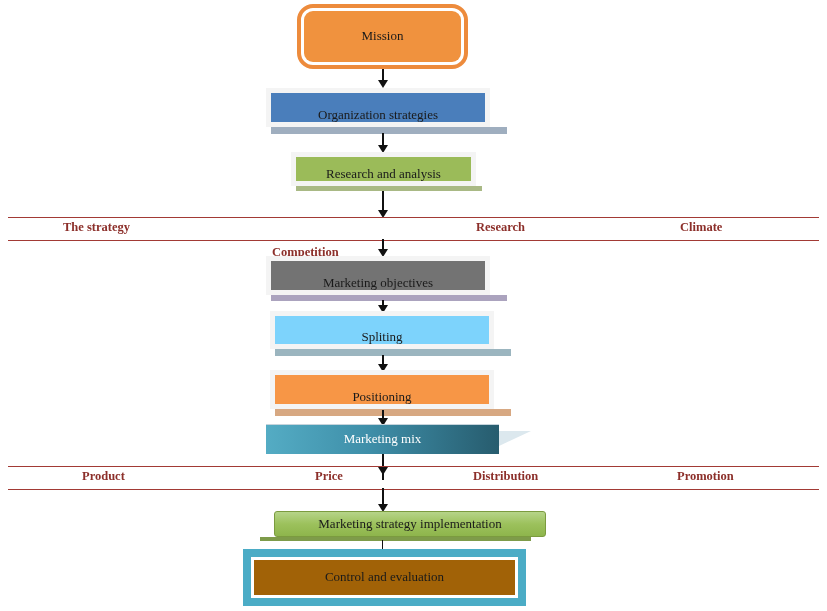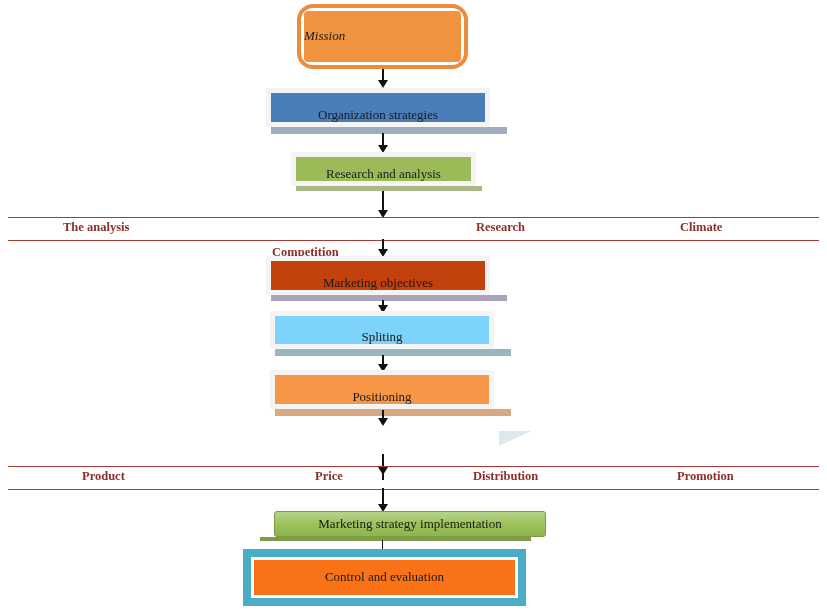--- a/index.html
+++ b/index.html
@@ -40,25 +40,25 @@
   .n-mission {
     left: 297px; top: 4px;
     width: 171px; height: 65px;
     border: 4px solid #ED8B3C;
     border-radius: 16px;
     background: #ffffff;
     padding: 3px;
   }
   .n-mission .inner {
     width: 100%; height: 100%;
-    border-radius: 4px;
+    border-radius: 9px;
     background: #F0923E;
     display: flex;
     align-items: center;
-    font-style: italic;
+    justify-content: center;
   }
 
   
   .framed {
     background: #F4F4F4;
     padding: 5px;
     box-sizing: border-box;
   }
   .framed .inner {
     width: 100%;
@@ -74,21 +74,21 @@
 
   .n-orgstrat { left: 266px; top: 88px; width: 224px; height: 39px; }
   .n-orgstrat .inner { background: #4A7EBB; }
   .s-orgstrat { left: 271px; top: 127px; width: 236px; height: 7px; background: #9FAEBF; }
 
   .n-research { left: 291px; top: 152px; width: 185px; height: 34px; }
   .n-research .inner { background: #9BBB59; }
   .s-research { left: 296px; top: 186px; width: 186px; height: 5px; background: #A9B985; }
 
   .n-mktobj { left: 266px; top: 256px; width: 224px; height: 39px; }
-  .n-mktobj .inner { background: #c2410c; }
+  .n-mktobj .inner { background: #737373; }
   .s-mktobj { left: 271px; top: 295px; width: 236px; height: 6px; background: #ABA3BE; }
 
   .n-split { left: 270px; top: 311px; width: 224px; height: 38px; }
   .n-split .inner { background: #7dd3fc; }
   .s-split { left: 275px; top: 349px; width: 236px; height: 7px; background: #9BB5BF; }
 
   .n-posit { left: 270px; top: 370px; width: 224px; height: 39px; }
   .n-posit .inner { background: #F79646; }
   .s-posit { left: 275px; top: 409px; width: 236px; height: 7px; background: #D7A882; }
 
@@ -126,21 +126,21 @@
   
   .n-control {
     left: 243px; top: 549px;
     width: 283px; height: 57px;
     background: #4BACC6;
     border: 3px solid #4BACC6;
     padding: 5px;
   }
   .n-control .inner {
     width: 100%; height: 100%;
-    background: #f97316;
+    background: #a16207;
     border: 3px solid #FFFFFF;
     display: flex;
     align-items: center;
     justify-content: center;
     box-sizing: border-box;
   }
 
   
   .arrow { position: absolute; }
   .arrow .stem {
@@ -238,21 +238,21 @@
     </div>
   </div>
 
   <div class="arrow" style="left:382px; top:191px; height:28px;">
     <div class="stem" style="height:20px;"></div>
     <div class="head" style="top:19px;"></div>
   </div>
 
   <div class="band band-4c">
     <div class="labels">
-      <span class="lbl" style="left:55px;">The analysis</span>
+      <span class="lbl" style="left:55px;">The strategy</span>
       <span class="lbl" style="left:264px;margin-top:25px;">Competition</span>
       <span class="lbl" style="left:468px;">Research</span>
       <span class="lbl" style="left:672px;">Climate</span>
     </div>
   </div>
 
   <div class="arrow" style="left:382px; top:239px; height:18px;">
     <div class="stem" style="height:11px;"></div>
     <div class="head" style="top:10px;"></div>
   </div>
@@ -287,20 +287,23 @@
       <span>Positioning</span>
     </div>
   </div>
 
   <div class="arrow" style="left:382px; top:410px; height:16px;">
     <div class="stem" style="height:9px;"></div>
     <div class="head" style="top:8px;"></div>
   </div>
 
   <div class="mix-tail"></div>
+  <div class="node n-mktmix">
+    <span style="color:#ffffff;">Marketing mix</span>
+  </div>
 
   <div class="arrow" style="left:382px; top:454px; height:19px;">
     <div class="stem" style="height:26px;"></div>
     <div class="head" style="top:13px;"></div>
   </div>
 
   <div class="band band-4p">
     <div class="labels">
       <span class="lbl" style="left:74px;">Product</span>
       <span class="lbl" style="left:283px;margin-left:24px;">Price</span>

